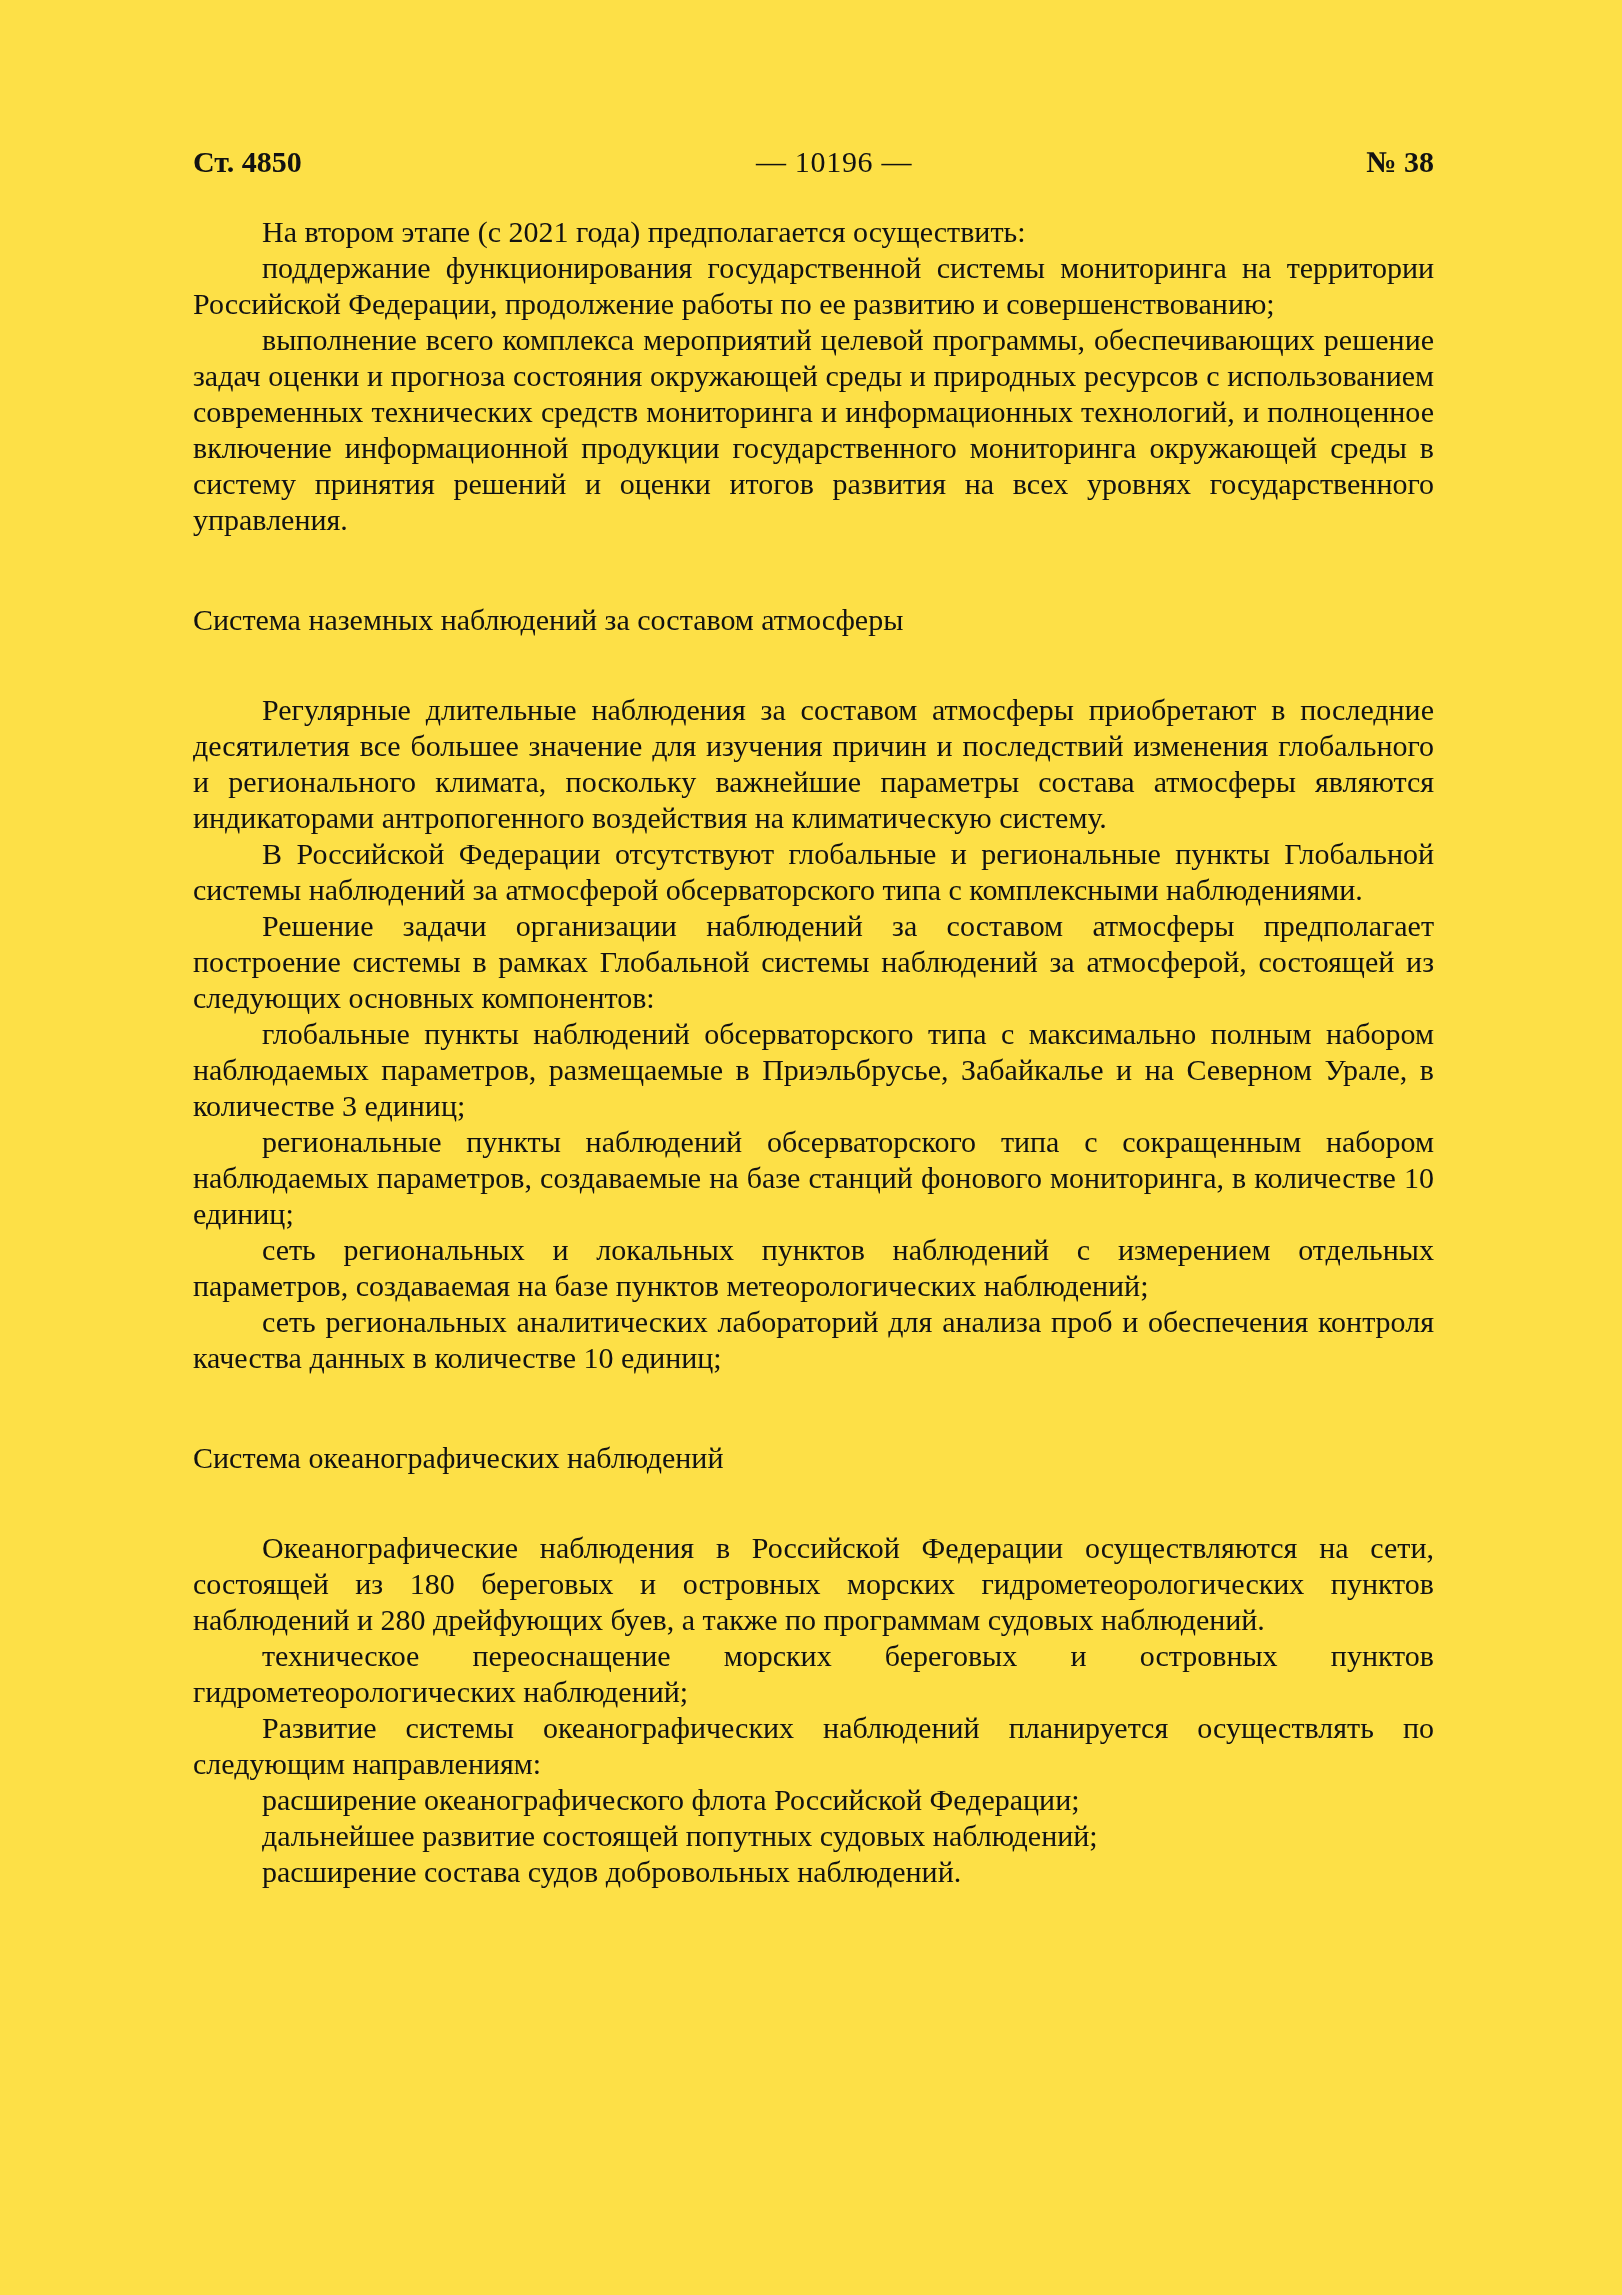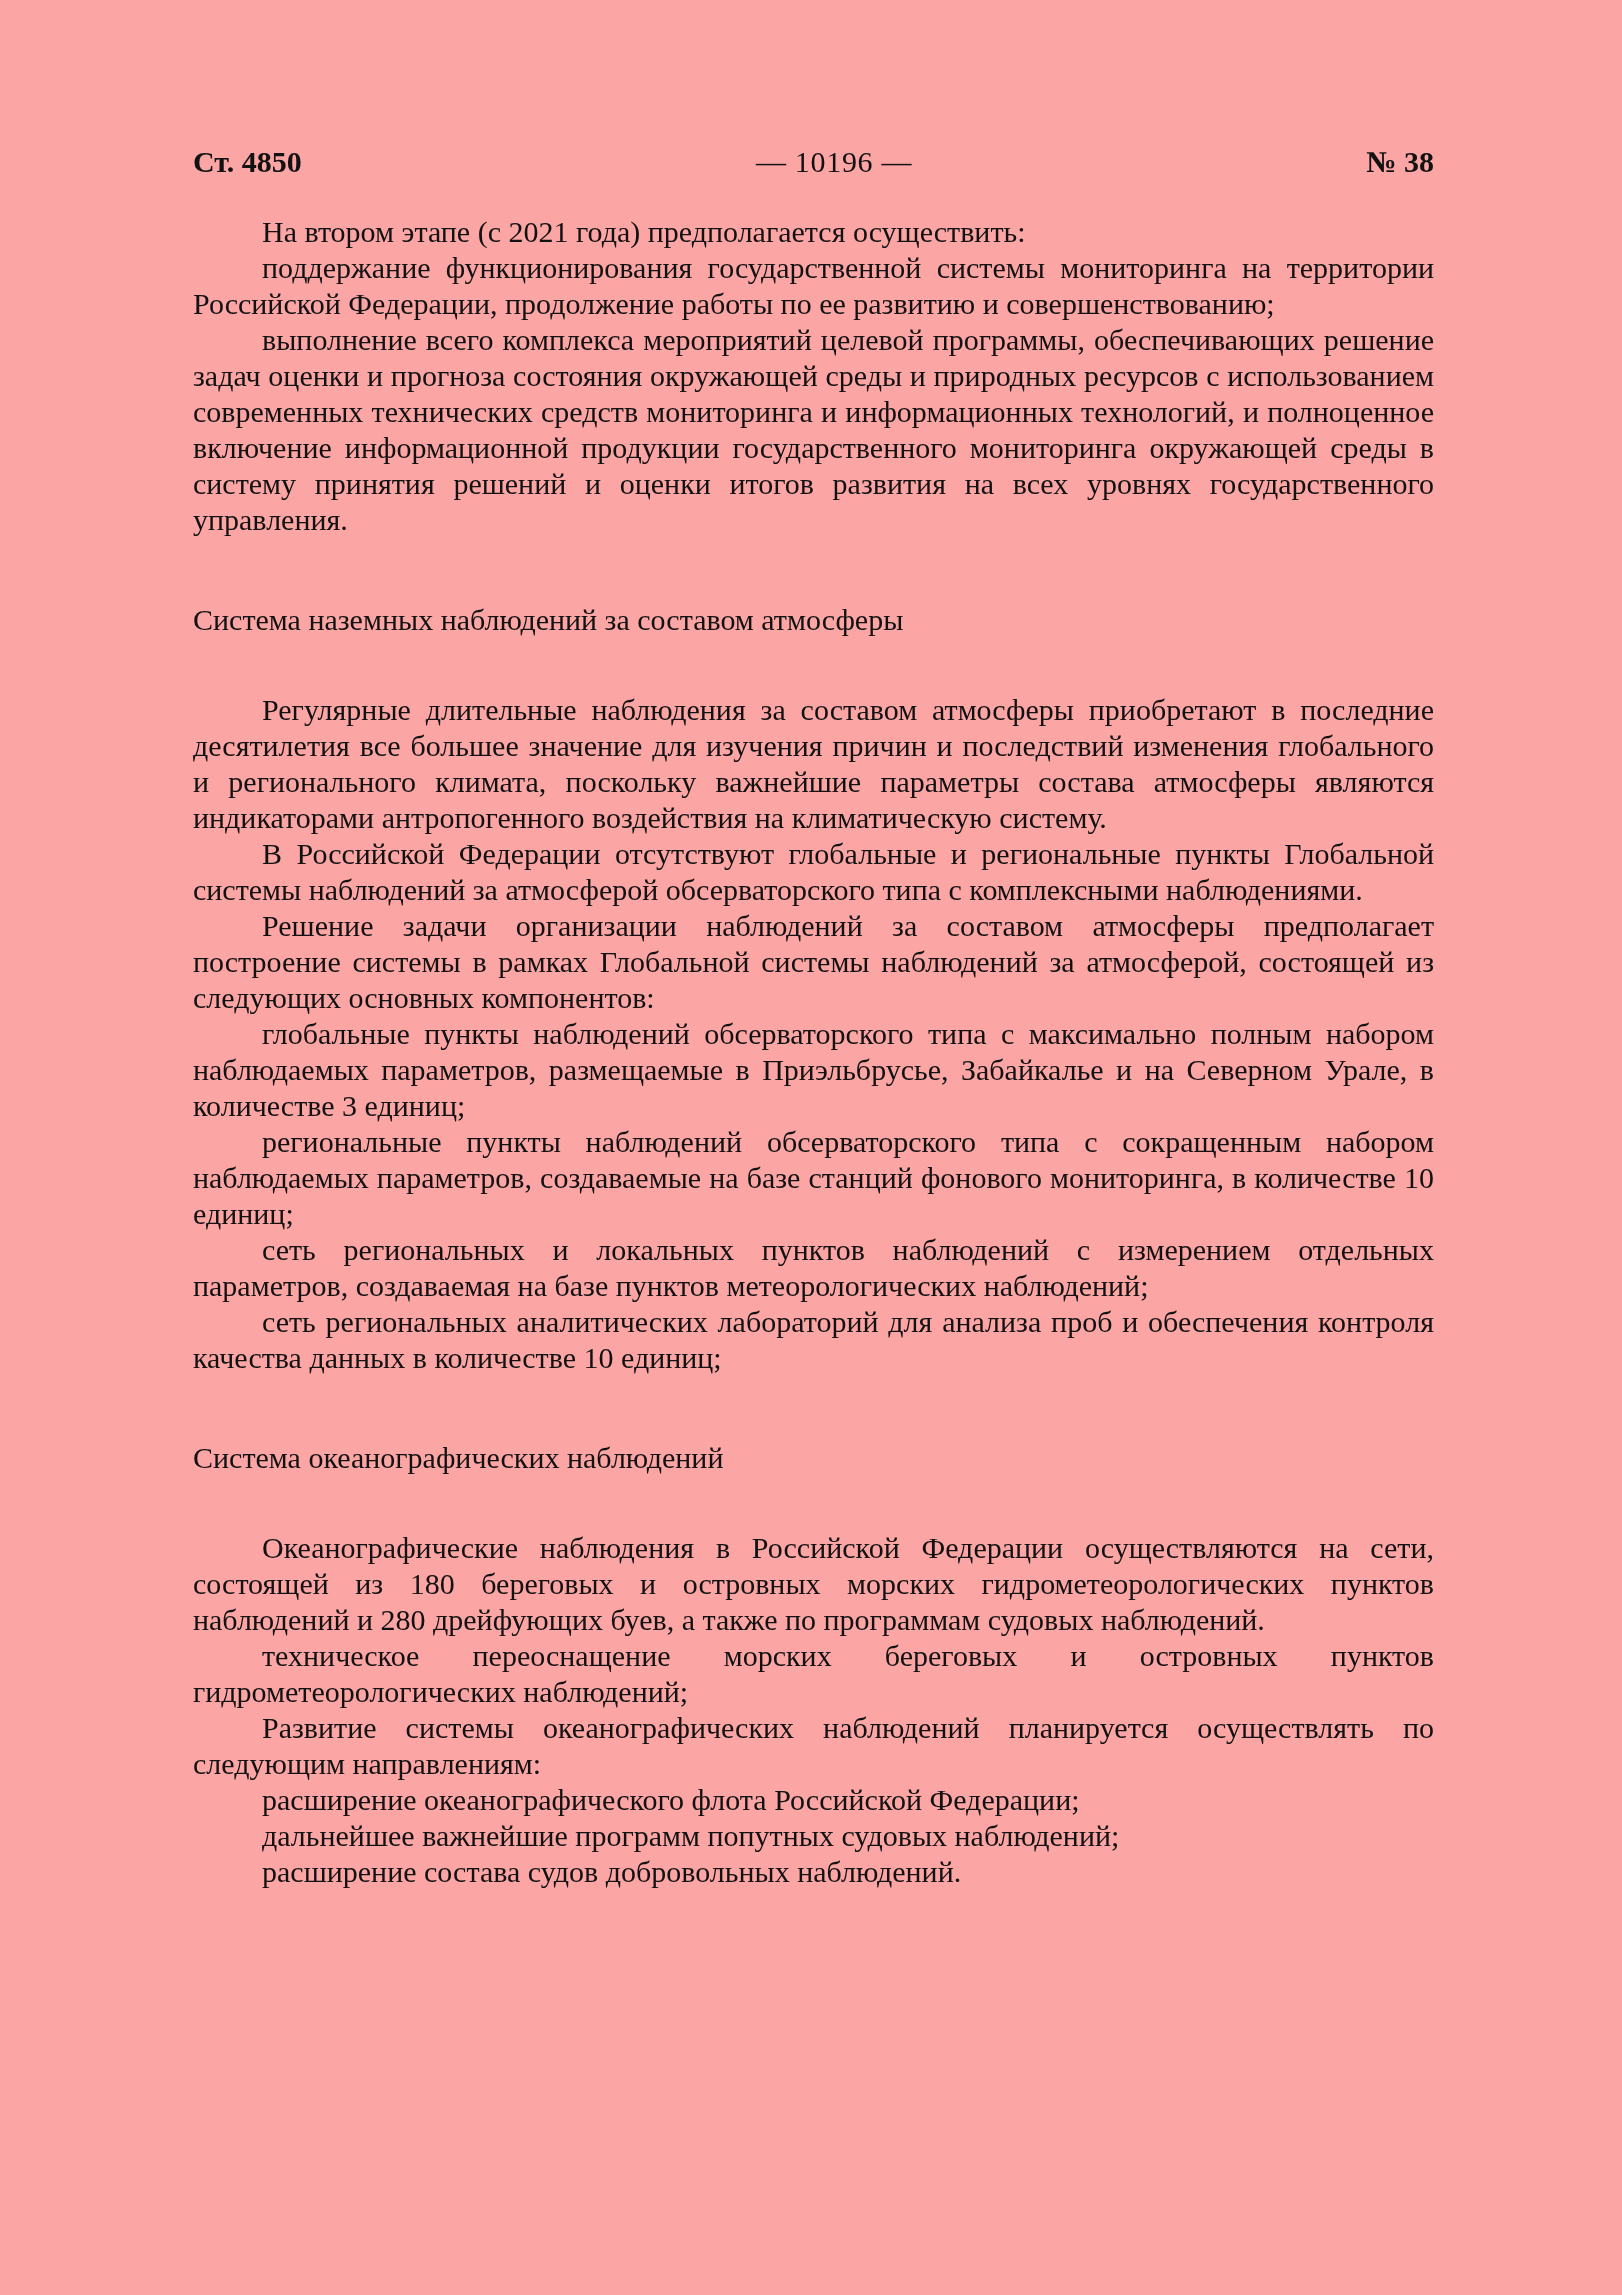--- a/index.html
+++ b/index.html
@@ -12,21 +12,21 @@
     height: 2295px;
     font-family: "Liberation Serif", "DejaVu Serif", serif;
     color: #121212;
     overflow: hidden;
   }
   .page {
     box-sizing: border-box;
     width: 1622px;
     height: 2295px;
     padding: 143px 188px 65px 193px;
-    background: #fca5a5;
+    background: #fde047;
   }
   .header {
     display: flex;
     justify-content: space-between;
     align-items: baseline;
     font-size: 30px;
     line-height: 37px;
     margin-bottom: 34px;
   }
   .hdr-left, .hdr-right {
@@ -79,18 +79,18 @@
     <p>глобальные пункты наблюдений обсерваторского типа с максимально полным набором наблюдаемых параметров, размещаемые в Приэльбрусье, Забайкалье и на Северном Урале, в количестве 3 единиц;</p>
     <p>региональные пункты наблюдений обсерваторского типа с сокращенным набором наблюдаемых параметров, создаваемые на базе станций фонового мониторинга, в количестве 10 единиц;</p>
     <p>сеть региональных и локальных пунктов наблюдений с измерением отдельных параметров, создаваемая на базе пунктов метеорологических наблюдений;</p>
     <p>сеть региональных аналитических лабораторий для анализа проб и обеспечения контроля качества данных в количестве 10 единиц;</p>
 
     <h2 class="section-heading">Система океанографических наблюдений</h2>
     <p>Океанографические наблюдения в Российской Федерации осуществляются на сети, состоящей из 180 береговых и островных морских гидрометеорологических пунктов наблюдений и 280 дрейфующих буев, а также по программам судовых наблюдений.</p>
     <p>техническое переоснащение морских береговых и островных пунктов гидрометеорологических наблюдений;</p>
     <p>Развитие системы океанографических наблюдений планируется осуществлять по следующим направлениям:</p>
     <p>расширение океанографического флота Российской Федерации;</p>
-    <p>дальнейшее важнейшие программ попутных судовых наблюдений;</p>
+    <p>дальнейшее развитие состоящей попутных судовых наблюдений;</p>
     <p>расширение состава судов добровольных наблюдений.</p>
 
   </div>
 </div>
 
 
 </body></html>

